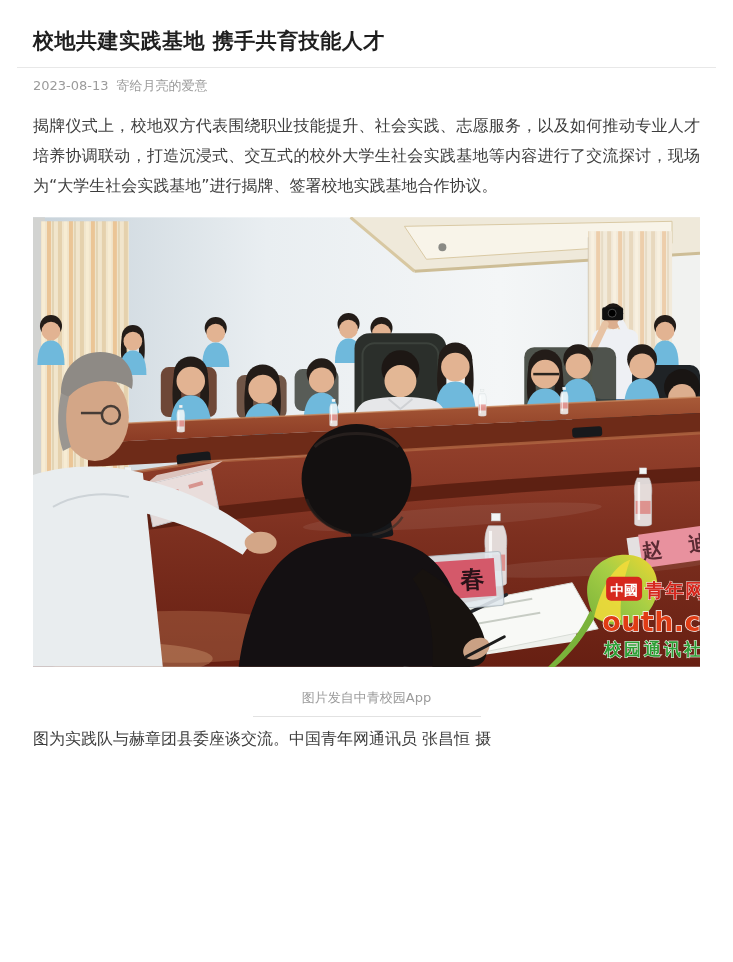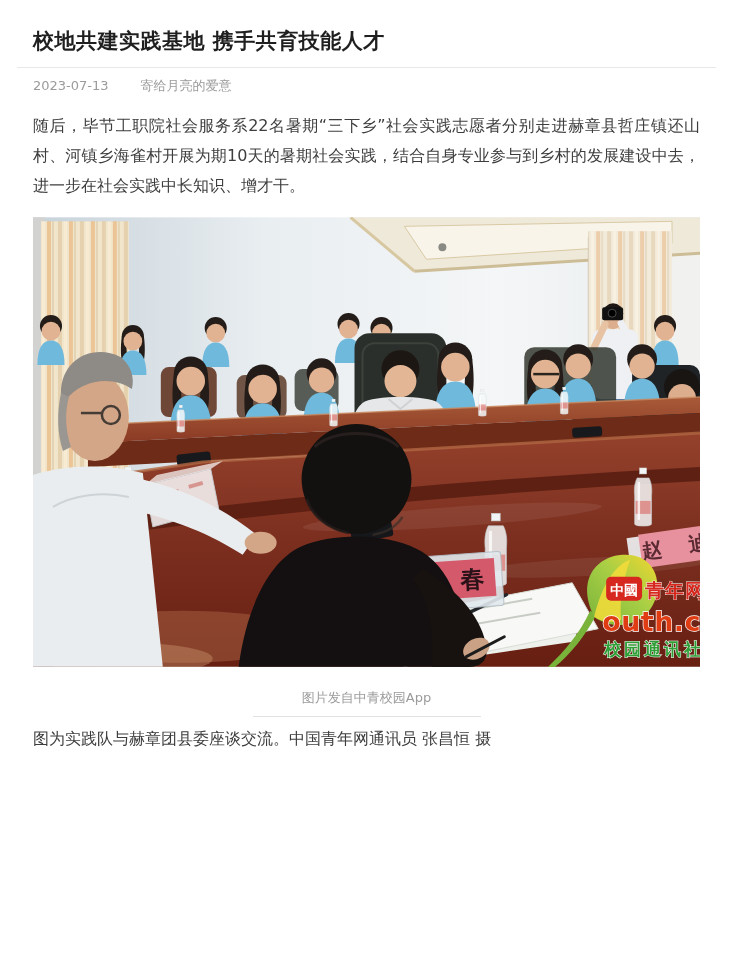--- a/index.html
+++ b/index.html
@@ -14,21 +14,21 @@
     font-size:21px;line-height:27px;font-weight:bold;color:#1f1f1f;
     letter-spacing:0.5px;
   }
   .title-divider{
     border:none;border-top:1px solid #e8e8e8;
     margin:12px -16px 0 -16px;
   }
   .meta{
     margin-top:9px;font-size:13px;color:#9b9b9b;
   }
-  .meta .author{margin-left:32px;}
+  .meta .author{margin-left:8px;}
   .article-body p{
     margin:16px 0 0 0;
     font-size:16px;line-height:30px;color:#3d3d3d;
     text-align:justify;
   }
   .article-body p strong{color:#222;}
   .figure{margin:16px 0 0 0;}
   .photo-svg{display:block;width:667px;height:450px;}
   .photo-caption{
     margin-top:22px;text-align:center;
@@ -46,25 +46,25 @@
 <body>
 
 <div class="page">
   <div class="content">
 
     <h1 class="article-title">校地共建实践基地 携手共育技能人才</h1>
 
     <hr class="title-divider">
 
     <div class="meta">
-      <span class="date">2023-07-13</span><span class="author">寄给月亮的爱意</span>
+      <span class="date">2023-08-13</span><span class="author">寄给月亮的爱意</span>
     </div>
 
     <div class="article-body">
-      <p>随后，毕节工职院社会服务系22名暑期“三下乡”社会实践志愿者分别走进赫章县哲庄镇还山村、河镇乡海雀村开展为期10天的暑期社会实践，结合自身专业参与到乡村的发展建设中去，进一步在社会实践中长知识、增才干。</p>
+      <p>揭牌仪式上，校地双方代表围绕职业技能提升、社会实践、志愿服务，以及如何推动专业人才培养协调联动，打造沉浸式、交互式的校外大学生社会实践基地等内容进行了交流探讨，现场为“大学生社会实践基地”进行揭牌、签署校地实践基地合作协议。</p>
     </div>
 
     <figure class="figure">
       <svg class="photo-svg" viewBox="0 0 668 450" xmlns="http://www.w3.org/2000/svg">
         <defs>
           <linearGradient id="wallGrad" x1="0" y1="0" x2="1" y2="0">
             <stop offset="0" stop-color="#c7d2da"></stop>
             <stop offset="0.35" stop-color="#e9eef1"></stop>
             <stop offset="0.7" stop-color="#f4f6f7"></stop>
             <stop offset="1" stop-color="#e8ecee"></stop>

